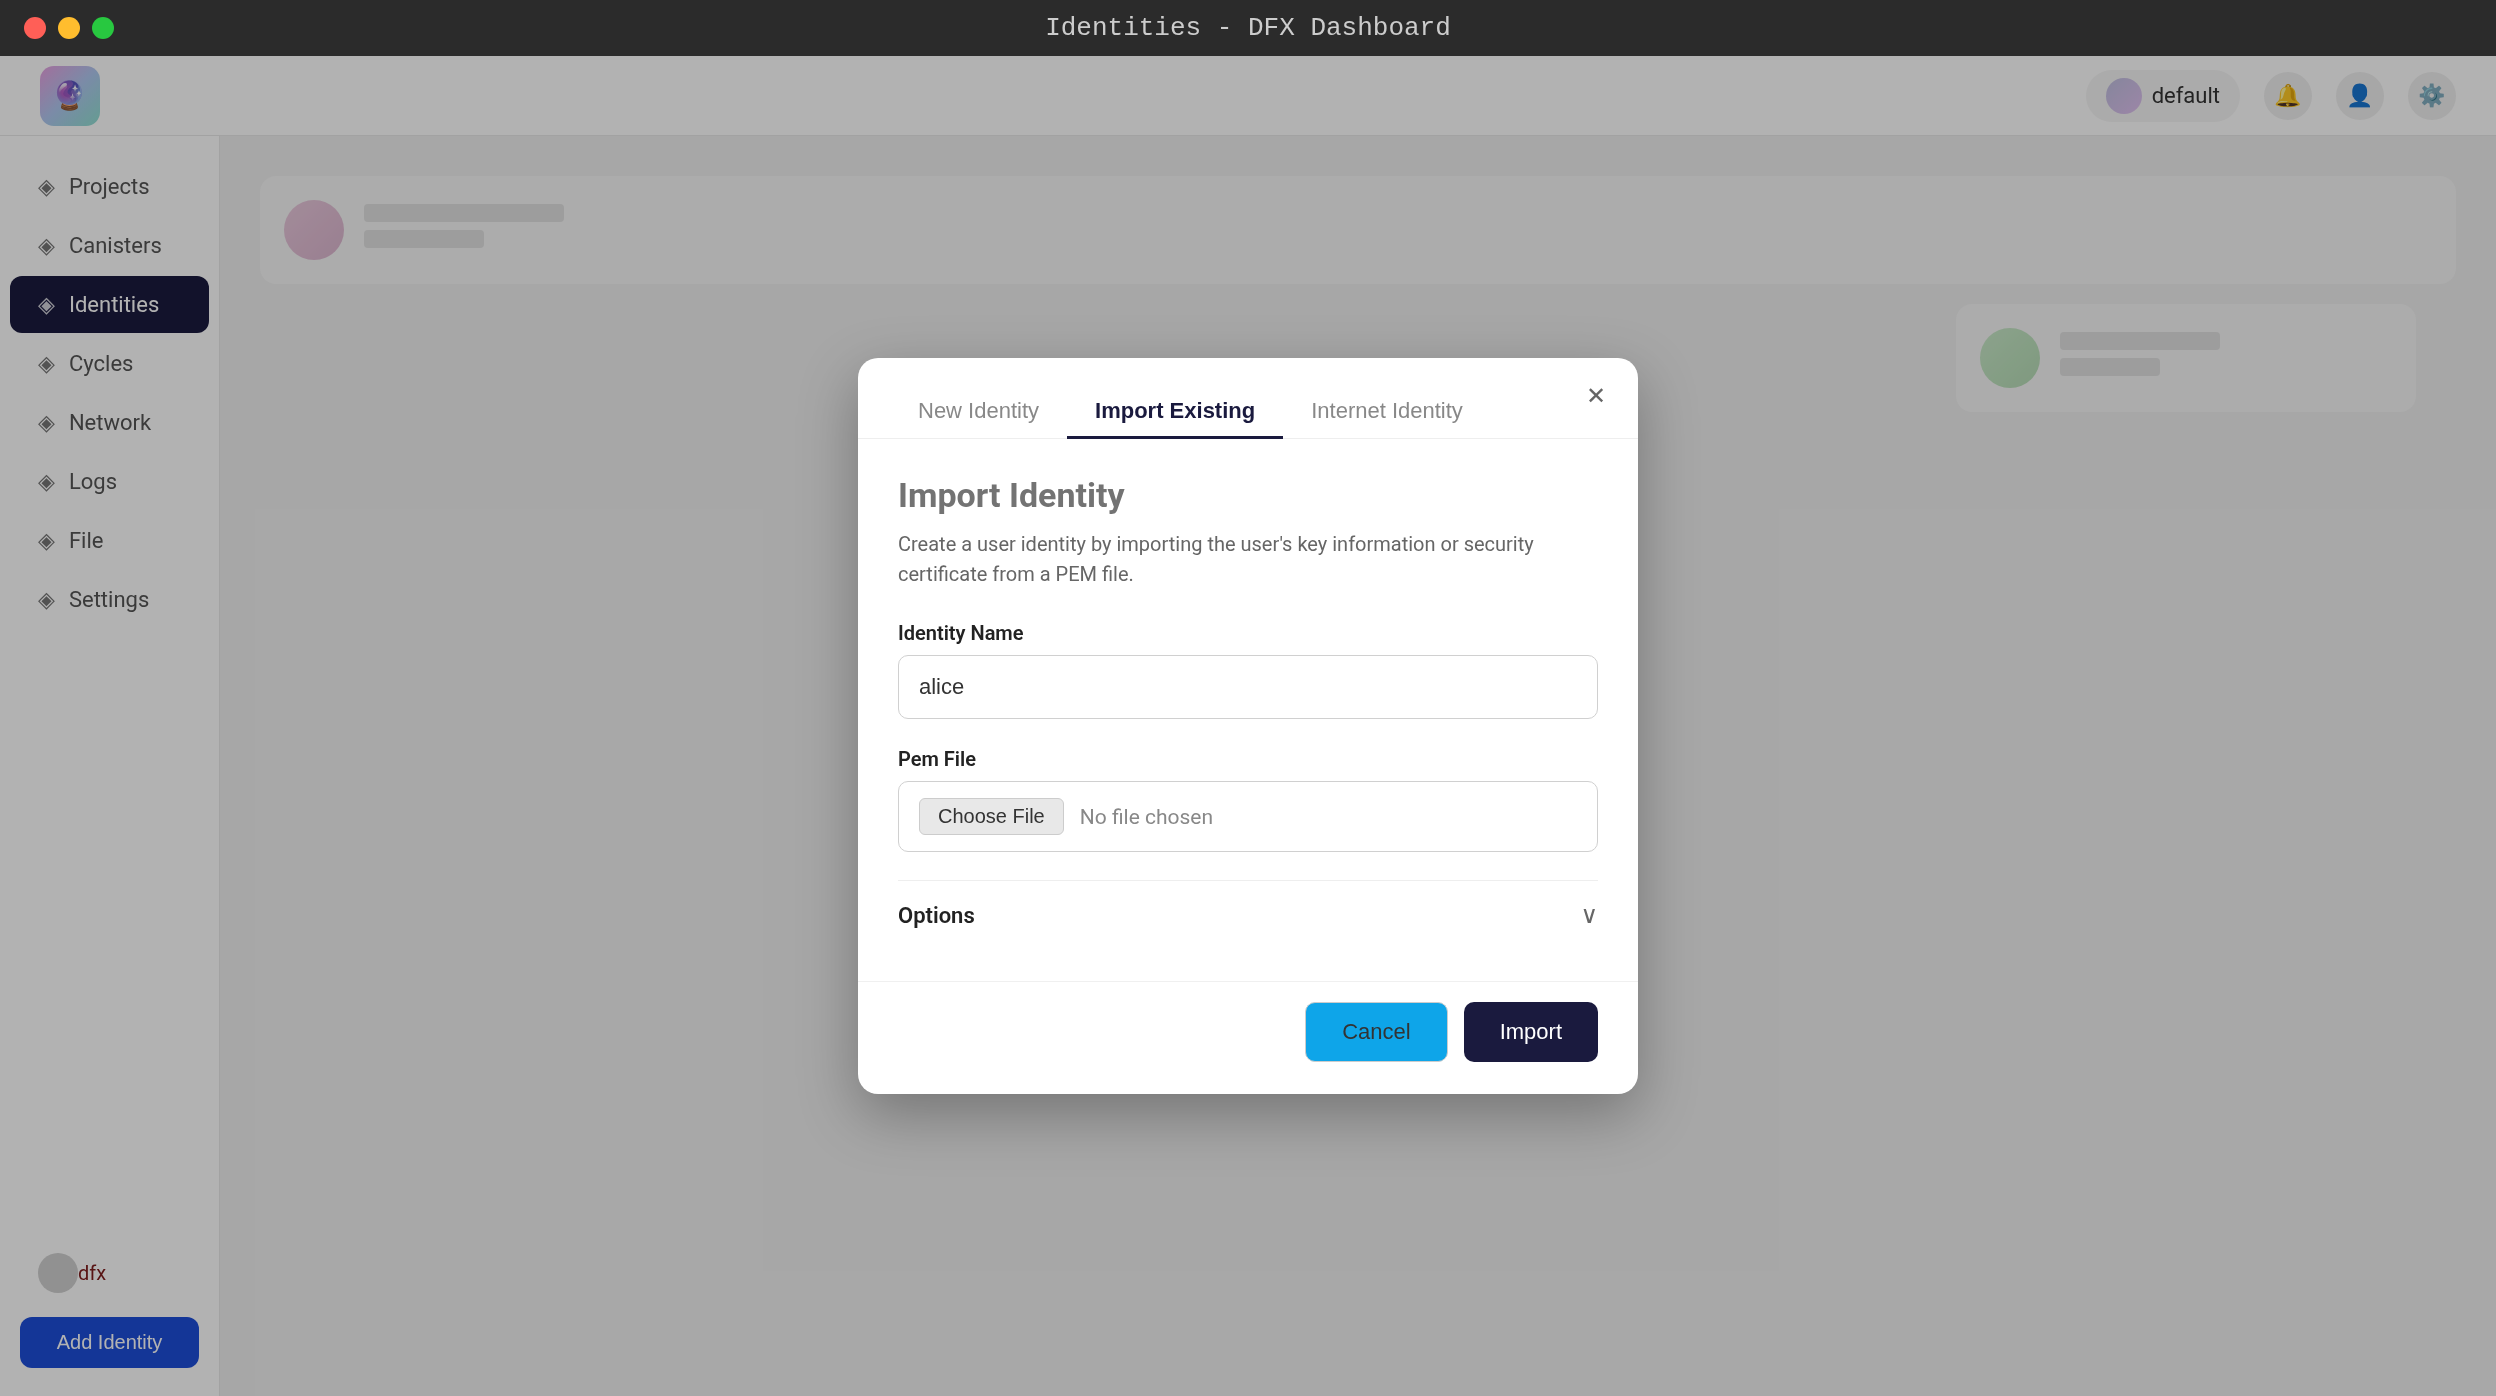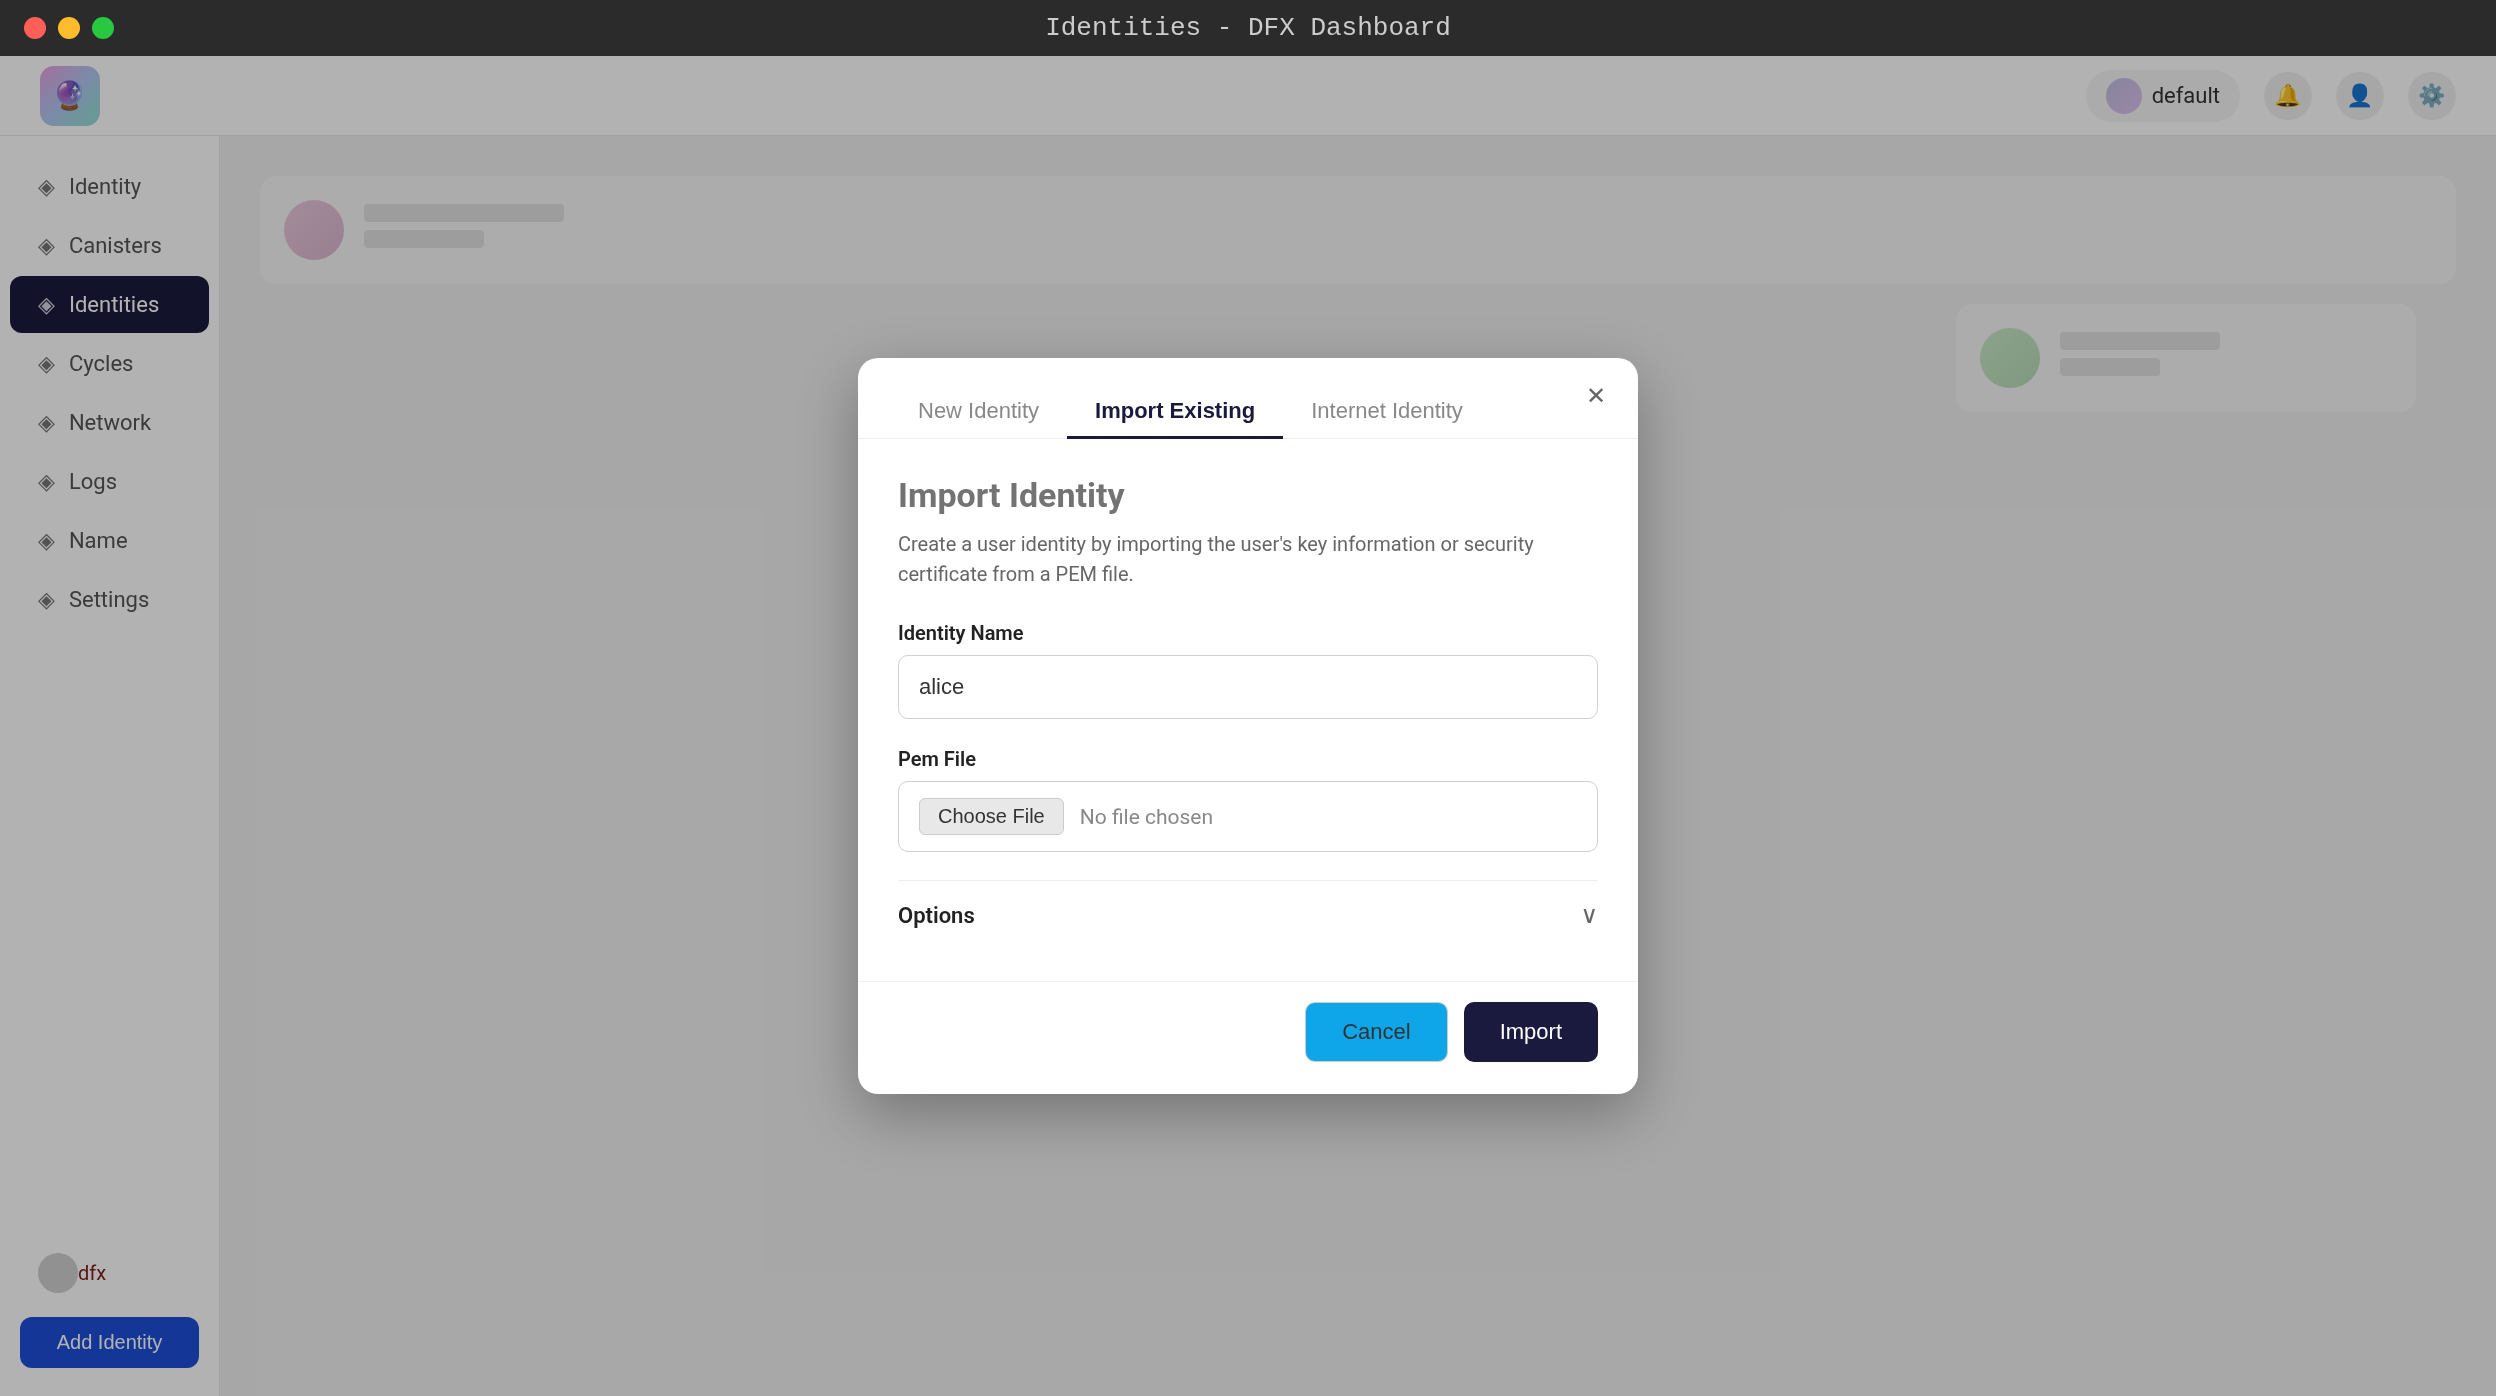--- a/index.html
+++ b/index.html
@@ -446,21 +446,21 @@
     </div>
     <div class="header-icon-btn">🔔</div>
     <div class="header-icon-btn">👤</div>
     <div class="header-icon-btn">⚙️</div>
   </div>
 </div>
 
 <div class="sidebar">
   <div class="sidebar-item">
     <span class="sidebar-item-icon">◈</span>
-    <span>Identity</span>
+    <span>Projects</span>
   </div>
   <div class="sidebar-item">
     <span class="sidebar-item-icon">◈</span>
     <span>Canisters</span>
   </div>
   <div class="sidebar-item active">
     <span class="sidebar-item-icon">◈</span>
     <span>Identities</span>
   </div>
   <div class="sidebar-item">
@@ -470,21 +470,21 @@
   <div class="sidebar-item">
     <span class="sidebar-item-icon">◈</span>
     <span>Network</span>
   </div>
   <div class="sidebar-item">
     <span class="sidebar-item-icon">◈</span>
     <span>Logs</span>
   </div>
   <div class="sidebar-item">
     <span class="sidebar-item-icon">◈</span>
-    <span>Name</span>
+    <span>File</span>
   </div>
   <div class="sidebar-item">
     <span class="sidebar-item-icon">◈</span>
     <span>Settings</span>
   </div>
 
   <div class="sidebar-bottom">
     <div class="sidebar-bottom-user">
       <div class="sidebar-bottom-avatar"></div>
       <span>dfx</span>

